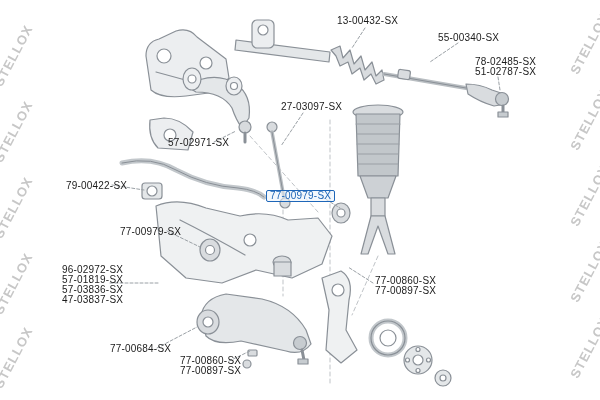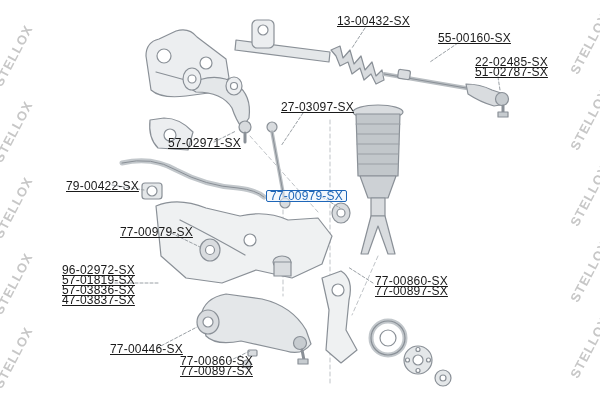--- a/index.html
+++ b/index.html
@@ -2,22 +2,22 @@
 <html><head>
 <meta charset="utf-8">
 <style>
   html,body{margin:0;padding:0;background:#ffffff;}
   #stage{
     position:relative;width:600px;height:400px;overflow:hidden;
     background:#ffffff;font-family:"Liberation Sans", sans-serif;
   }
   svg{position:absolute;left:0;top:0;}
   .lbl{
-    position:absolute;font-size:12px;line-height:10px;color:#1a1a1a;
-    white-space:nowrap;letter-spacing:0.2px;text-decoration:underline;
+    position:absolute;font-size:10px;line-height:10px;color:#1a1a1a;
+    white-space:nowrap;letter-spacing:0.2px;
   }
   .lbl.hl{
     color:#1e66b8;border:1px solid #1e66b8;border-radius:2px;
     padding:0 3px;background:rgba(235,243,252,0.6);
   }
   .wm{
     position:absolute;font-size:13px;font-weight:bold;letter-spacing:1px;
     color:#c7c7c7;transform:rotate(-62deg);transform-origin:center;
     white-space:nowrap;user-select:none;
   }
@@ -173,31 +173,31 @@
         <line x1="167" y1="231" x2="200" y2="247"></line>
         <line x1="110" y1="283" x2="160" y2="283"></line>
         <line x1="373" y1="283" x2="348" y2="267"></line>
         <line x1="157" y1="348" x2="197" y2="327"></line>
         <line x1="229" y1="361" x2="250" y2="351"></line>
       </g>
     </g>
   </svg>
 
   <div class="lbl" style="left:337px;top:16px">13-00432-SX</div>
-  <div class="lbl" style="left:438px;top:33px">55-00160-SX</div>
-  <div class="lbl" style="left:475px;top:57px">22-02485-SX</div>
+  <div class="lbl" style="left:438px;top:33px">55-00340-SX</div>
+  <div class="lbl" style="left:475px;top:57px">78-02485-SX</div>
   <div class="lbl" style="left:475px;top:67px">51-02787-SX</div>
   <div class="lbl" style="left:281px;top:102px">27-03097-SX</div>
   <div class="lbl" style="left:168px;top:138px">57-02971-SX</div>
   <div class="lbl" style="left:66px;top:181px">79-00422-SX</div>
   <div class="lbl hl" style="left:266px;top:190px">77-00979-SX</div>
   <div class="lbl" style="left:120px;top:227px">77-00979-SX</div>
   <div class="lbl" style="left:62px;top:265px">96-02972-SX</div>
   <div class="lbl" style="left:62px;top:275px">57-01819-SX</div>
   <div class="lbl" style="left:62px;top:285px">57-03836-SX</div>
   <div class="lbl" style="left:62px;top:295px">47-03837-SX</div>
   <div class="lbl" style="left:375px;top:276px">77-00860-SX</div>
   <div class="lbl" style="left:375px;top:286px">77-00897-SX</div>
-  <div class="lbl" style="left:110px;top:344px">77-00446-SX</div>
+  <div class="lbl" style="left:110px;top:344px">77-00684-SX</div>
   <div class="lbl" style="left:180px;top:356px">77-00860-SX</div>
   <div class="lbl" style="left:180px;top:366px">77-00897-SX</div>
 
 </div>
 
 </body></html>

